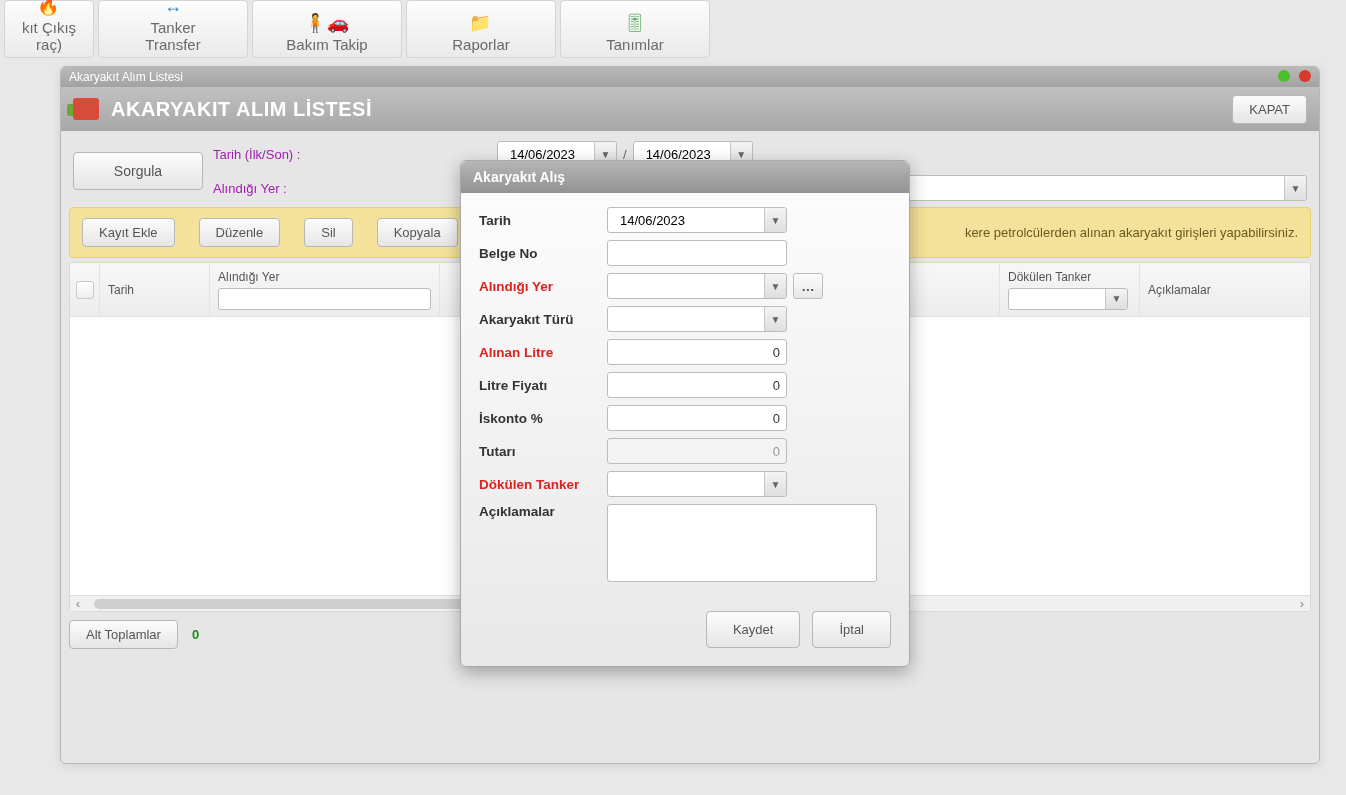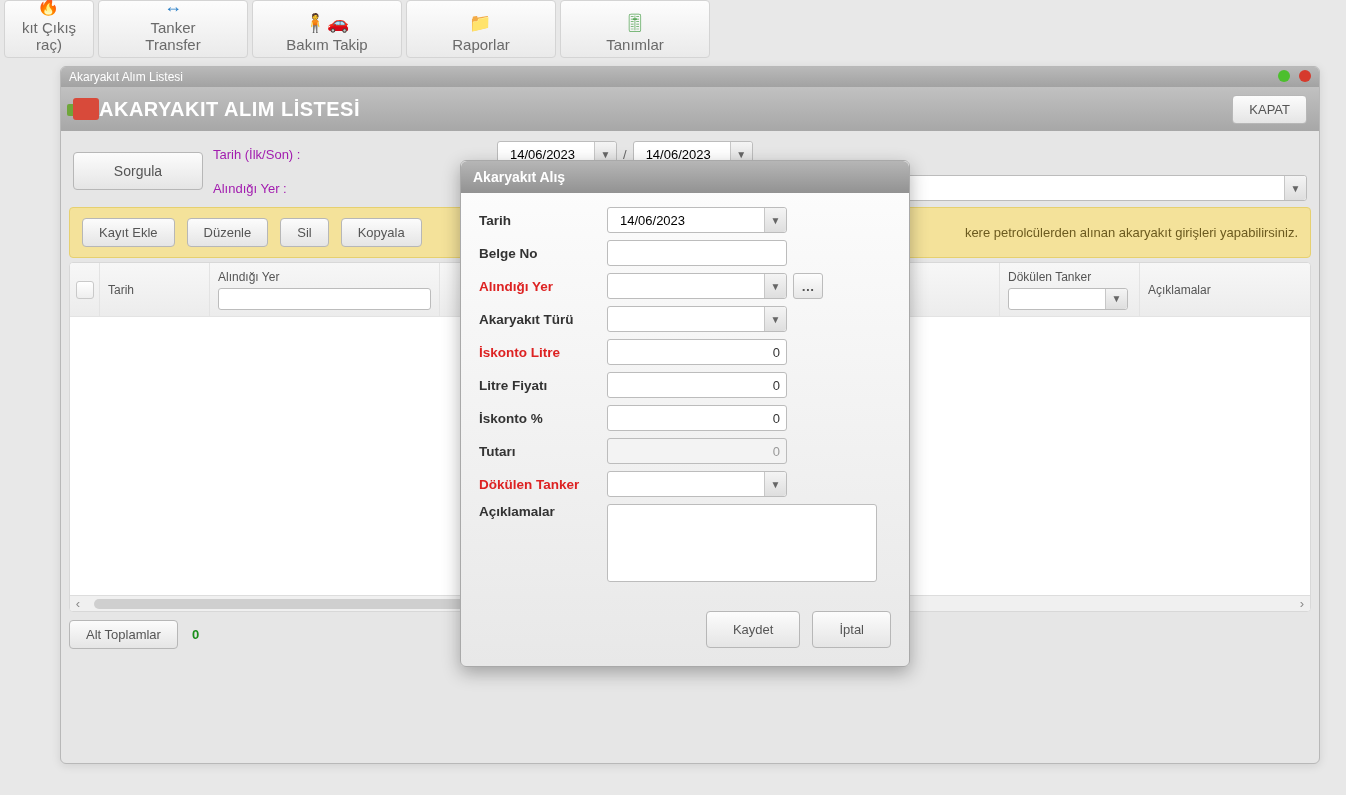--- a/index.html
+++ b/index.html
@@ -63,21 +63,21 @@
   }
   .win-dots span{ display:inline-block;width:12px;height:12px;border-radius:50%;margin-left:6px;}
   .dot-g{background:#4cbf2d;} .dot-r{background:#d63a2c;}
 
   .page-head {
     height: 44px;
     background: linear-gradient(#c1c1c1,#a7a7a7);
     display:flex; align-items:center; justify-content:space-between;
     padding: 0 12px;
   }
-  .page-head-left{display:flex;align-items:center;gap:0;}
+  .page-head-left{display:flex;align-items:center;gap:12px;}
   .page-head h1{ color:#fff; font-size:20px; font-weight:600; letter-spacing:.5px;}
   .truck-ico{width:26px;height:22px;background:#d84a3a;border-radius:3px;position:relative;}
   .truck-ico:before{content:"";position:absolute;left:-6px;top:6px;width:6px;height:12px;background:#6fa63a;border-radius:2px 0 0 2px;}
   .btn {
     border:1px solid #b7b7b7; border-radius:4px;
     background:linear-gradient(#fcfcfc,#e5e5e5);
     padding:6px 16px; color:#555; cursor:pointer;
     font-size:13px;
   }
   .btn-lg{padding:10px 36px;font-size:14px;}
@@ -105,21 +105,21 @@
   .date{width:110px;}
   .daterange{display:flex;align-items:center;gap:6px;}
   .slash{color:#666;}
 
   .info-bar{
     margin:4px 8px; padding:10px 12px;
     background:#f4e29a; border:1px solid #e6d06f; border-radius:4px;
     color:#6b5a1f; display:flex; align-items:center; justify-content:space-between;
     gap:10px;
   }
-  .action-row{display:flex;gap:12px;}
+  .action-row{display:flex;gap:24px;}
 
   .grid-wrap{ margin:4px 8px; background:#fff; border:1px solid #d8d8d8; border-radius:4px; height:350px; position:relative; overflow:hidden;}
   .grid-head{display:flex;align-items:center;height:54px;border-bottom:1px solid #e3e3e3;background:linear-gradient(#f7f7f7,#ececec);}
   .gh-cell{border-right:1px solid #e3e3e3; padding:4px 8px; display:flex;flex-direction:column;gap:4px; height:100%; justify-content:center;}
   .gh-cell .hf{height:22px;}
   .gh-label{color:#555;font-size:12px;}
   .filter-ico{width:30px;display:flex;align-items:center;justify-content:center;border-right:1px solid #e3e3e3;height:100%;}
   .filter-ico span{display:inline-block;width:18px;height:18px;border:1px solid #c9c9c9;border-radius:3px;background:linear-gradient(#fff,#eee);}
 
   .hscroll{position:absolute;left:0;right:0;bottom:0;height:16px;background:#f0f0f0;border-top:1px solid #ddd;display:flex;align-items:center;}
@@ -309,21 +309,21 @@
       </div>
     </div>
     <div class="form-row">
       <label>Akaryakıt Türü</label>
       <span class="combo" style="width:180px">
         <input value="" style="">
         <span class="arrow">▼</span>
       </span>
     </div>
     <div class="form-row">
-      <label class="req">İskonto Litre</label>
+      <label class="req">Alınan Litre</label>
       <div class="field">
           <input class="input num" style="width: 180px;" value="0">
         </div>
     </div>
     <div class="form-row">
       <label>Litre Fiyatı</label>
       <div class="field">
           <input class="input num" style="width: 180px;" value="0">
         </div>
     </div>

